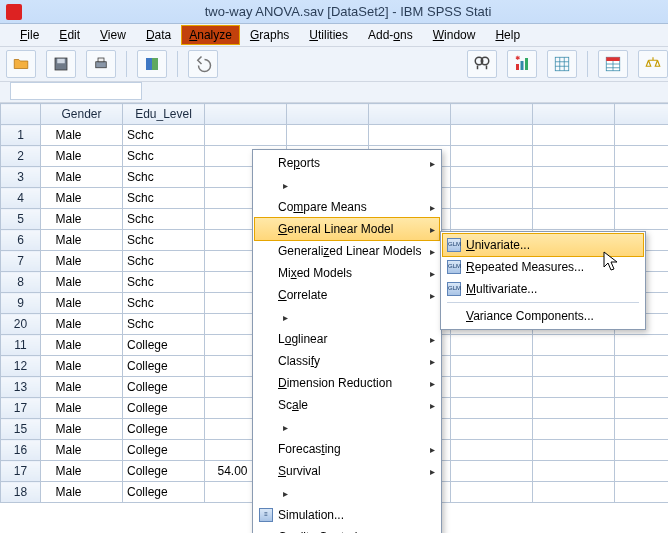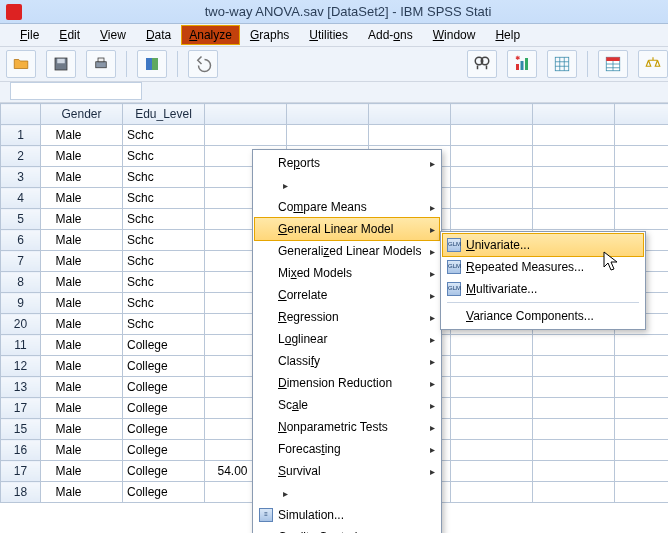--- a/index.html
+++ b/index.html
@@ -553,21 +553,20 @@
           <span class="dd-label">Mi<u>x</u>ed Models</span>
           <span class="dd-arrow">▸</span>
         </div>
         <div class="dd-row">
           <span class="dd-icon"></span>
           <span class="dd-label"><u>C</u>orrelate</span>
           <span class="dd-arrow">▸</span>
         </div>
         <div class="dd-row">
           <span class="dd-icon"></span>
-          <span class="dd-label"><u>R</u>egression</span>
           <span class="dd-arrow">▸</span>
         </div>
         <div class="dd-row">
           <span class="dd-icon"></span>
           <span class="dd-label">L<u>o</u>glinear</span>
           <span class="dd-arrow">▸</span>
         </div>
         <div class="dd-row">
           <span class="dd-icon"></span>
           <span class="dd-label">Classi<u>f</u>y</span>
@@ -578,21 +577,20 @@
           <span class="dd-label"><u>D</u>imension Reduction</span>
           <span class="dd-arrow">▸</span>
         </div>
         <div class="dd-row">
           <span class="dd-icon"></span>
           <span class="dd-label">Sc<u>a</u>le</span>
           <span class="dd-arrow">▸</span>
         </div>
         <div class="dd-row">
           <span class="dd-icon"></span>
-          <span class="dd-label"><u>N</u>onparametric Tests</span>
           <span class="dd-arrow">▸</span>
         </div>
         <div class="dd-row">
           <span class="dd-icon"></span>
           <span class="dd-label">Forecas<u>t</u>ing</span>
           <span class="dd-arrow">▸</span>
         </div>
         <div class="dd-row">
           <span class="dd-icon"></span>
           <span class="dd-label"><u>S</u>urvival</span>

